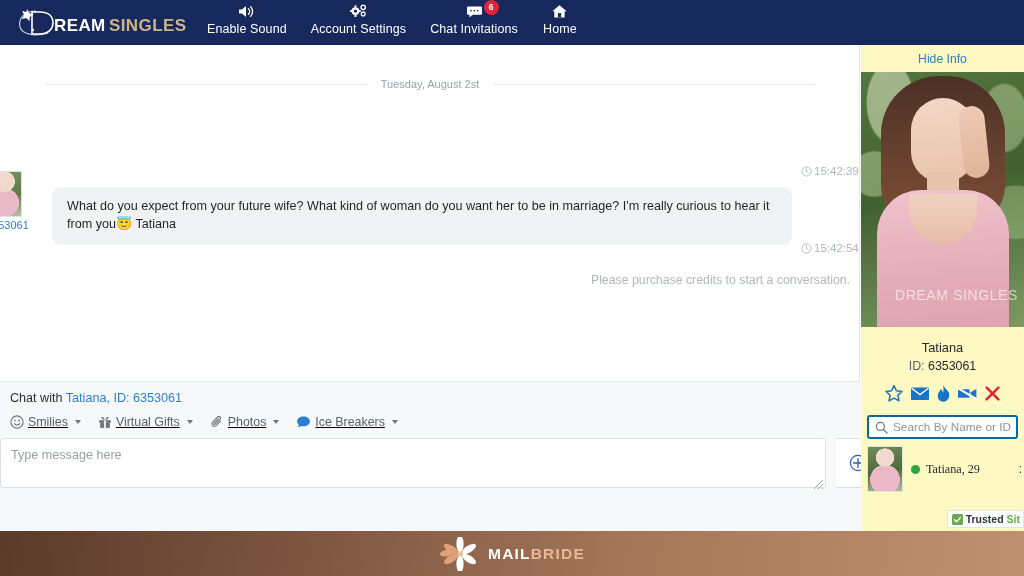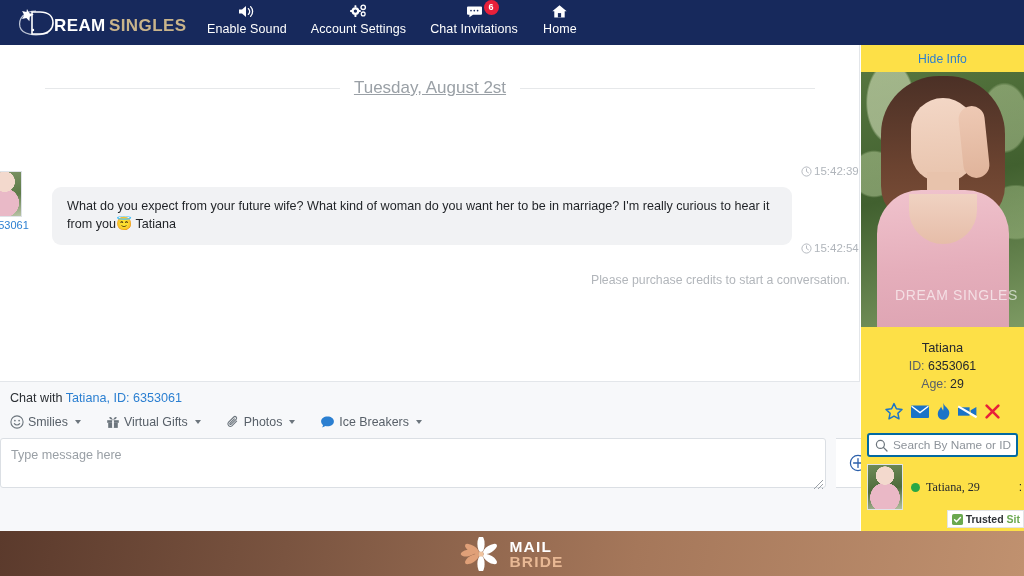--- a/index.html
+++ b/index.html
@@ -40,21 +40,21 @@
   
   .chat-pane {
     position:absolute; left:0; top:45px; width:860px; height:486px;
     background:#fff; border-right:1px solid #e3e6ea;
   }
   .date-sep {
     position:absolute; left:0; top:33px; width:860px;
     display:flex; align-items:center; padding:0 45px;
   }
   .date-line { flex:1; height:1px; background:#e6e8ea; }
-  .date-text { font-size:17px; color:#9aa0a6; padding:0 14px; white-space:nowrap;text-decoration:underline; }
+  .date-text { font-size:11px; color:#9aa0a6; padding:0 14px; white-space:nowrap; }
 
   .msg-row { position:absolute; left:0; top:70px; width:860px; }
   .msg-avatar {
     position:absolute; left:-14px; top:56px; width:36px; height:46px;
     overflow:hidden; border:1px solid #dfe3e8; background:#cbd5c0;
   }
   .msg-avatar .ph {
     width:100%; height:100%;
     background:
       radial-gradient(circle at 52% 22%, #f3d9cd 0 26%, transparent 27%),
@@ -89,22 +89,22 @@
   
   .composer {
     position:absolute; left:0; bottom:45px; width:860px; height:150px;
     background:#f7f8fa; border-top:1px solid #e3e6ea;
   }
   .chat-with {
     padding:9px 0 0 10px; font-size:12.6px; color:#2b2f34;
   }
   .chat-with a { color:#2b7fd1; text-decoration:none; cursor:pointer; }
   .tools {
-    display:flex; align-items:center; gap:8px;
-    padding:7px 0 0 6px; height:27px;
+    display:flex; align-items:center; gap:0px;
+    padding:7px 0 0 6px; height:27px;text-decoration:underline;
   }
   .tool {
     display:flex; align-items:center; gap:4px;
     font-size:12.4px; color:#586069; cursor:pointer; padding:0 13px 0 4px;
     white-space:nowrap;
   }
   .tool .ti { display:flex; align-items:center; }
   .caret {
     width:0;height:0;border-left:3.5px solid transparent;border-right:3.5px solid transparent;
     border-top:4px solid #6c757d; margin-left:3px;
@@ -123,21 +123,21 @@
   }
   .send-btn {
     position:absolute; right:-20px; top:6px; width:44px; height:50px;
     background:#fff; border:1px solid #dbdfe4; border-left:none;
     display:flex; align-items:center; justify-content:center; cursor:pointer;
   }
 
   
   .sidebar {
     position:absolute; left:861px; top:45px; width:163px; height:486px;
-    background:#fde047;
+    background:#fef9c3;
   }
   .hide-info {
     height:27px; display:flex; align-items:center; justify-content:center;
     font-size:12.2px; color:#2b7fd1; cursor:pointer;
   }
   .profile-photo {
     position:relative; width:163px; height:255px; overflow:hidden;
     background:linear-gradient(160deg,#4b6b3a 0%, #3d5a2e 40%, #6d8a55 100%);
   }
   .pp-bg {
@@ -228,21 +228,21 @@
   .trusted .t1 { color:#2f3337; font-weight:bold; }
   .trusted .t2 { color:#6aa84f; font-weight:bold; }
 
   
   .footer {
     position:absolute; left:0; bottom:0; width:1024px; height:45px;
     background:linear-gradient(100deg,#5b3a2c 0%, #7a5440 28%, #a5775a 62%, #c0916f 100%);
     display:flex; align-items:center; justify-content:center;
   }
   .footer-logo { display:flex; align-items:center; gap:7px; }
-  .fl-text { display:flex; flex-direction:column; line-height:15px; }
+  .fl-text { display:flex; line-height:15px; }
   .fl-1 { color:#ffffff; font-size:15.5px; font-weight:bold; letter-spacing:1.2px; }
   .fl-2 { color:#e8b894; font-size:15.5px; font-weight:bold; letter-spacing:1.2px; }
 </style>
 </head>
 <body>
 
 <div class="app">
 
   <div class="topnav">
     <div class="logo-wrap">
@@ -431,24 +431,20 @@
       <div class="pp-chest"></div>
       <div class="pp-arm"></div>
       <div class="pp-watermark">DREAM SINGLES</div>
     </div>
 
     <div class="profile-meta">
       <div class="pm-name">Tatiana</div>
       <div class="pm-line">
         <span>ID:</span>
         <b>6353061</b>
-      </div>
-      <div class="pm-line">
-        <span>Age:</span>
-        <b>29</b>
       </div>
 
       <div class="pm-actions">
         <span>
           <svg width="20" height="19" viewBox="0 0 20 19">
             <path d="M10 1.6l2.4 5.1 5.6.7-4.1 3.9 1.1 5.5L10 14.1 5 16.8l1.1-5.5L2 7.4l5.6-.7z" fill="none" stroke="#1a73c8" stroke-width="1.5" stroke-linejoin="round"></path>
           </svg>
         </span>
         <span>
           <svg width="20" height="17" viewBox="0 0 20 17">

